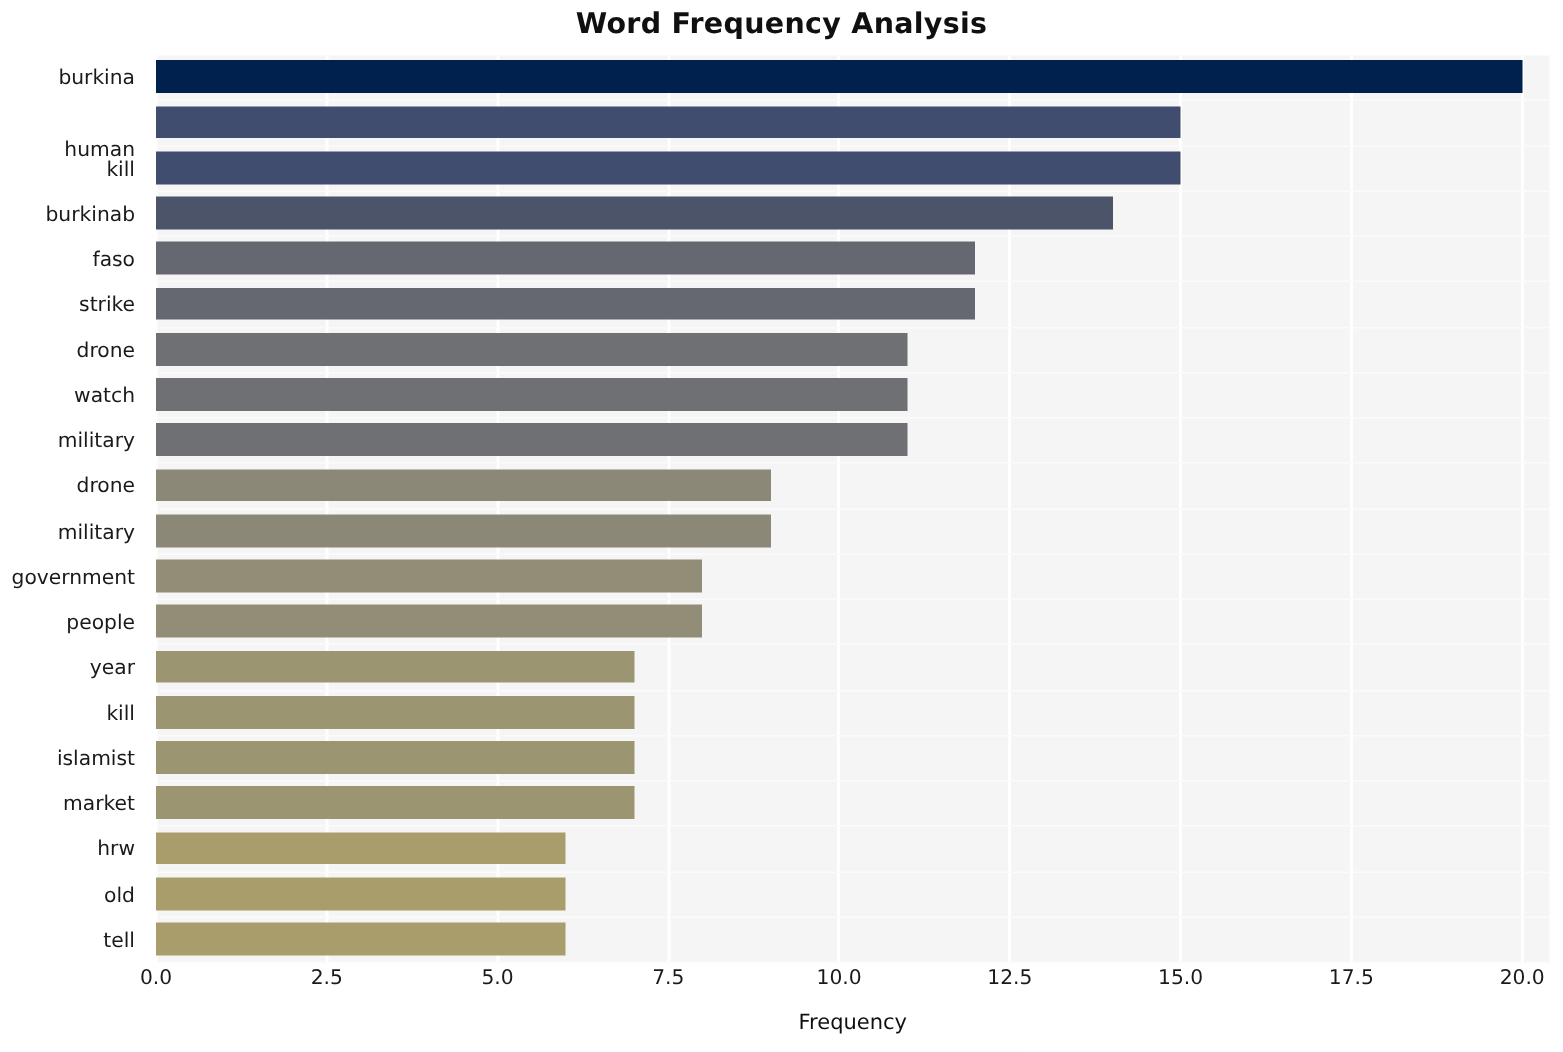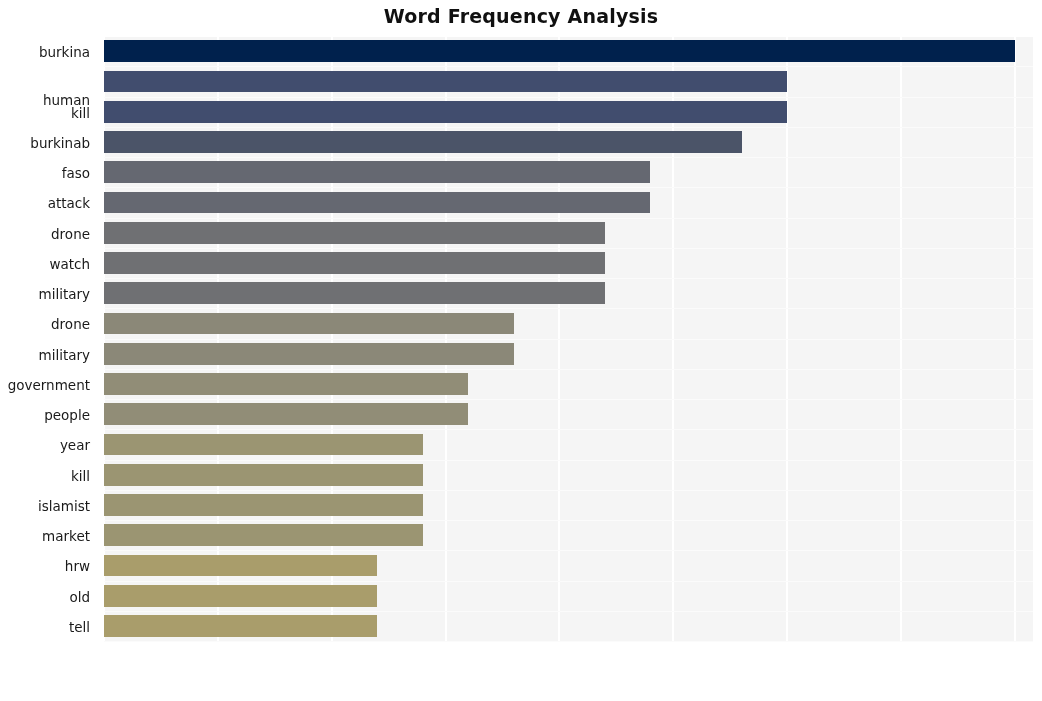--- a/index.html
+++ b/index.html
@@ -134,21 +134,21 @@
 <div id="figure">
 
   <div id="chart-title">Word Frequency Analysis</div>
 
   <div id="y-axis">
       <div class="ytick" style="top: 0px; height: 30.25px; line-height: 30.25px;">burkina</div>
       <div class="ytick" style="top: 48px; height: 30.25px; line-height: 30.25px;">human</div>
       <div class="ytick" style="top: 60.5px; height: 30.25px; line-height: 30.25px;">kill</div>
       <div class="ytick" style="top: 90.75px; height: 30.25px; line-height: 30.25px;">burkinab</div>
       <div class="ytick" style="top: 121px; height: 30.25px; line-height: 30.25px;">faso</div>
-      <div class="ytick" style="top: 151.25px; height: 30.25px; line-height: 30.25px;">attack</div>
+      <div class="ytick" style="top: 151.25px; height: 30.25px; line-height: 30.25px;">strike</div>
       <div class="ytick" style="top: 181.5px; height: 30.25px; line-height: 30.25px;">drone</div>
       <div class="ytick" style="top: 211.75px; height: 30.25px; line-height: 30.25px;">watch</div>
       <div class="ytick" style="top: 242px; height: 30.25px; line-height: 30.25px;">military</div>
       <div class="ytick" style="top: 272.25px; height: 30.25px; line-height: 30.25px;">drone</div>
       <div class="ytick" style="top: 302.5px; height: 30.25px; line-height: 30.25px;">military</div>
       <div class="ytick" style="top: 332.75px; height: 30.25px; line-height: 30.25px;">government</div>
       <div class="ytick" style="top: 363px; height: 30.25px; line-height: 30.25px;">people</div>
       <div class="ytick" style="top: 393.25px; height: 30.25px; line-height: 30.25px;">year</div>
       <div class="ytick" style="top: 424px; height: 30.25px; line-height: 30.25px; margin-left: 44px;">kill</div>
       <div class="ytick" style="top: 453.75px; height: 30.25px; line-height: 30.25px;">islamist</div>
@@ -247,15 +247,27 @@
           <div class="bar" title="old: 6" style="width: 273.235px; background: rgb(169, 157, 107);"></div>
           <div class="hgrid" style="top: 29.25px;"></div>
         </div>
         <div class="bar-row" style="top: 574.75px; height: 30.25px;">
           <div class="bar" title="tell: 6" style="width: 273.235px; background: rgb(169, 157, 107);"></div>
           <div class="hgrid" style="top: 29.25px;"></div>
         </div>
       </div>
   </div>
 
-
+  <div id="x-axis">
+      <div class="xtick" style="left: 0px;">0.0</div>
+      <div class="xtick" style="left: 113.848px;">2.5</div>
+      <div class="xtick" style="left: 227.696px;">5.0</div>
+      <div class="xtick" style="left: 341.544px;">7.5</div>
+      <div class="xtick" style="left: 455.392px;">10.0</div>
+      <div class="xtick" style="left: 569.24px;">12.5</div>
+      <div class="xtick" style="left: 683.088px;">15.0</div>
+      <div class="xtick" style="left: 796.936px;">17.5</div>
+      <div class="xtick" style="left: 910.784px;">20.0</div>
+    </div>
+
+  <div id="x-axis-label">Frequency</div>
 
 </div>
 
 </body></html>

